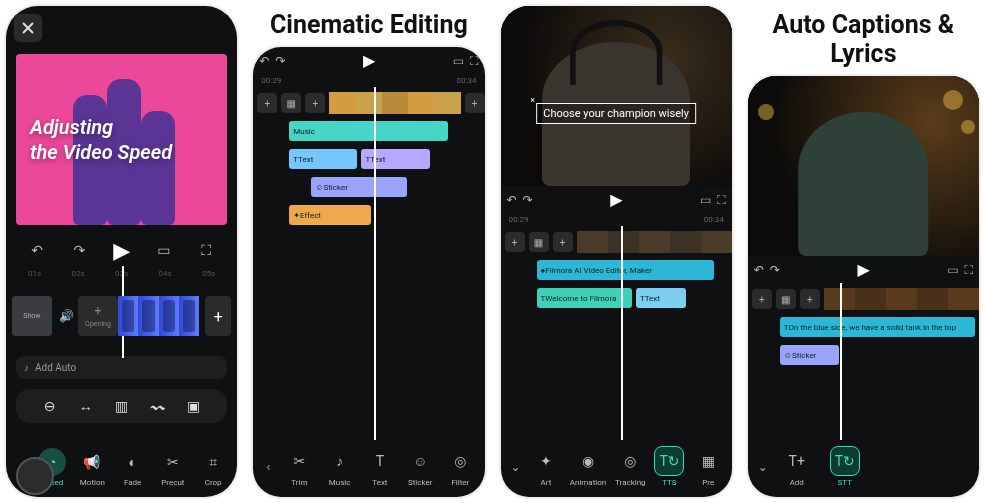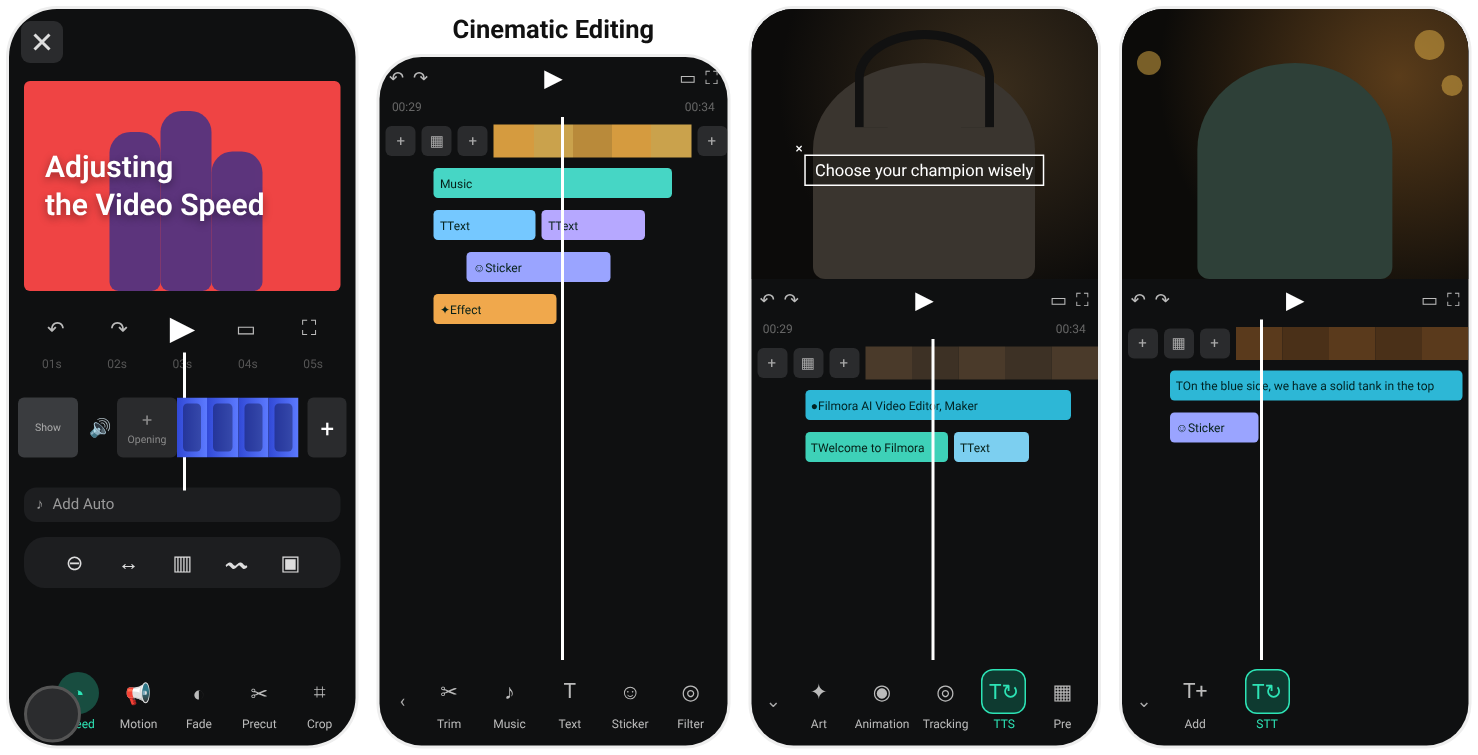--- a/index.html
+++ b/index.html
@@ -23,21 +23,21 @@
     box-shadow: 0 0 0 2px #eee;
   }
   .card {
     flex: 1;
     display: flex;
     flex-direction: column;
     align-items: center;
     gap: 8px;
   }
   .card-title {
-    font-size: 17px;
+    font-size: 25px;
     font-weight: 700;
     color: #111;
     text-align: center;
     margin-top: 4px;
   }
   .mini-phone {
     flex: 1;
     width: 100%;
     background: #0f1011;
     border-radius: 28px;
@@ -73,27 +73,28 @@
   .export-btn {
     background: #2de3b5;
     color: #062018;
     font-size: 11px;
     font-weight: 700;
     padding: 6px 10px;
     border-radius: 6px;
   }
   .preview {
     margin: 4px 10px;
-    height: 140px;
-    background: #ef4444;
+    height: 171px;
+    background: #ec4899;
     border-radius: 4px;
     position: relative;
     display: flex;
     align-items: center;
     padding-left: 14px;
+    font-style: italic;
   }
   .preview-text {
     color: #fff;
     font-size: 20px;
     font-weight: 600;
     line-height: 1.25;
     text-shadow: 0 2px 6px rgba(0,0,0,.4);
     z-index: 2;
   }
   .silhouettes {
@@ -565,20 +566,21 @@
         <div class="mp-tool">
             <div class="mp-tool-ico">▦</div>
             <span>Pre</span>
           </div>
       </div>
     </div>
   </div>
 </div>
 
 <div class="card">
+  <div class="card-title">Auto Captions &amp; Lyrics</div>
   <div class="mini-phone">
     <div class="mp-preview">
       <div class="cap-bg"></div>
       <div class="bokeh" style="top:14px;right:16px"></div>
       <div class="bokeh" style="top:44px;right:4px;width:14px;height:14px"></div>
       <div class="bokeh" style="top:28px;left:10px;width:16px;height:16px"></div>
       <div class="person" style="background:#2e4038;width:56%"></div>
     </div>
     <div class="mp-ctrl">
       <div class="mp-ctrl-left">

